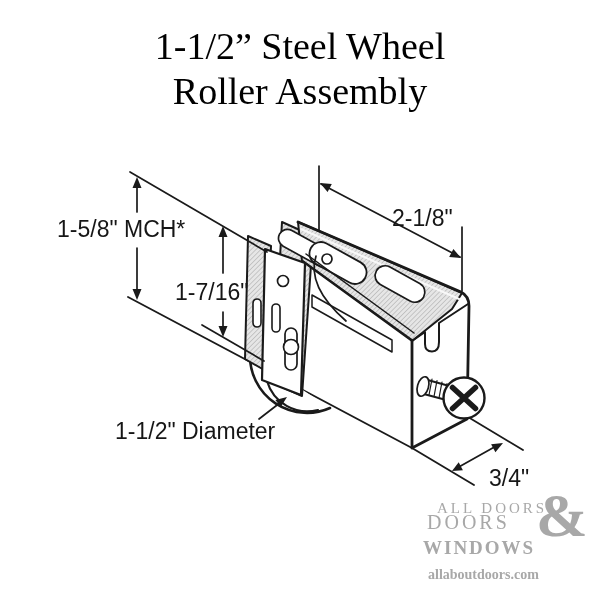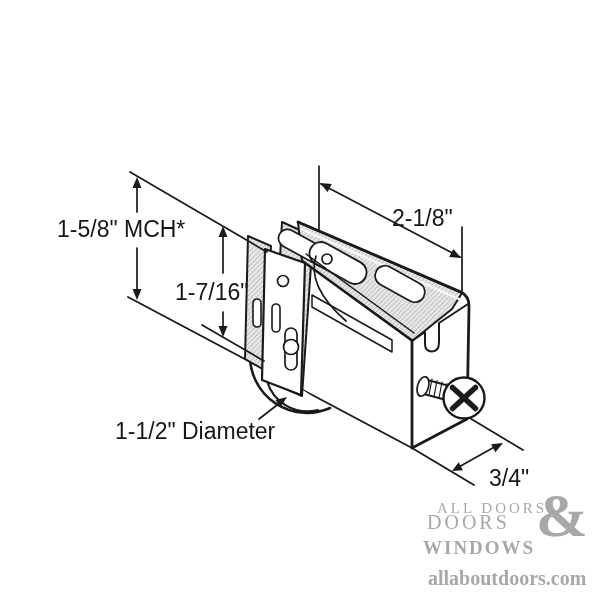--- a/index.html
+++ b/index.html
@@ -13,21 +13,21 @@
   #dim-mch   {left:57px;  top:216px;}
   #dim-inner {left:175px; top:279px;}
   #dim-top   {left:392px; top:205px;}
   #dim-dia   {left:115px; top:418px;}
   #dim-depth {left:489px; top:465px;}
   .logo{font-family:"Liberation Serif",serif;color:#a8a8a8;}
   #lg-top  {left:437px;top:500px;font-size:15px;letter-spacing:3px;}
   #lg-doors{left:427px;top:511px;font-size:20px;font-weight:normal;letter-spacing:3px;}
   #lg-amp  {left:536px;top:484px;font-size:62px;font-weight:bold;line-height:1;}
   #lg-win  {left:423px;top:537px;font-size:19px;font-weight:bold;letter-spacing:2px;}
-  #lg-url  {left:428px;top:567px;font-size:20px;font-weight:bold;letter-spacing:0px;}
+  #lg-url  {left:428px;top:567px;font-size:14px;font-weight:bold;letter-spacing:0px;}
 </style>
 </head>
 <body>
 
 <div id="stage">
 
   <svg width="600" height="600" viewBox="0 0 600 600" aria-hidden="true">
     <defs>
       <pattern id="hatch" width="3.4" height="3.4" patternUnits="userSpaceOnUse" patternTransform="rotate(45)">
         <rect width="3.4" height="3.4" fill="#e6e6e6"></rect>
@@ -104,20 +104,24 @@
         <polygon points="223,337 218.5,326 227.5,326"></polygon>
         <polygon points="320,183 327.6,192.1 331.8,184.1"></polygon>
         <polygon points="461,258 449.2,256.9 453.4,248.9"></polygon>
         <polygon points="287,397 280.8,407.1 275.4,399.9"></polygon>
         <polygon points="452,471 462.9,470.2 458.7,462.2"></polygon>
         <polygon points="503,443 495.4,452.2 491.1,444.3"></polygon>
       </g>
     </g>
   </svg>
 
+  <div class="abs title">
+    <div>1-1/2” Steel Wheel</div>
+    <div>Roller Assembly</div>
+  </div>
 
   <div class="abs dim" id="dim-mch">1-5/8" MCH*</div>
   <div class="abs dim" id="dim-inner">1-7/16"</div>
   <div class="abs dim" id="dim-top">2-1/8"</div>
   <div class="abs dim" id="dim-dia">1-1/2" Diameter</div>
   <div class="abs dim" id="dim-depth">3/4"</div>
 
   <div class="abs logo" id="lg-top">ALL DOORS</div>
   <div class="abs logo" id="lg-doors">DOORS</div>
   <div class="abs logo" id="lg-amp">&amp;</div>

